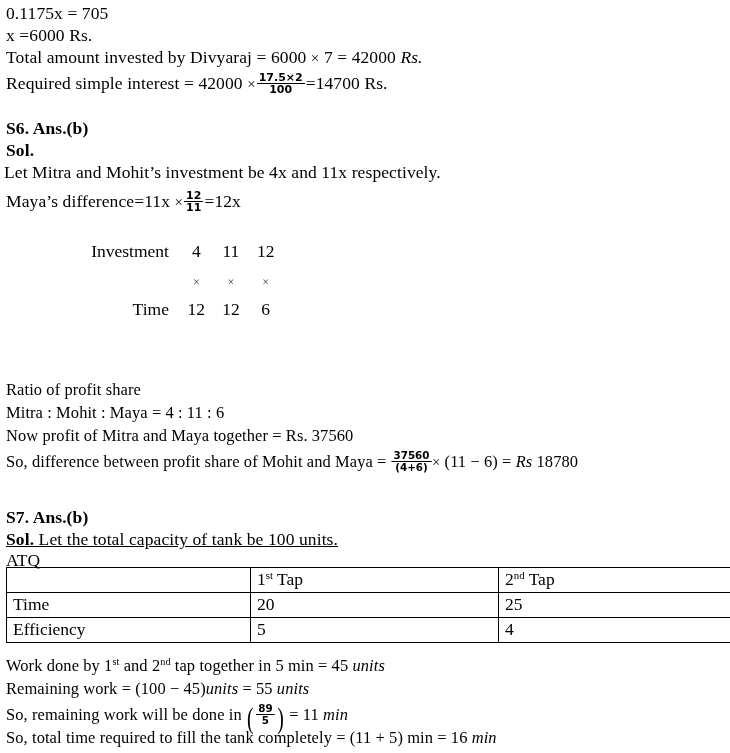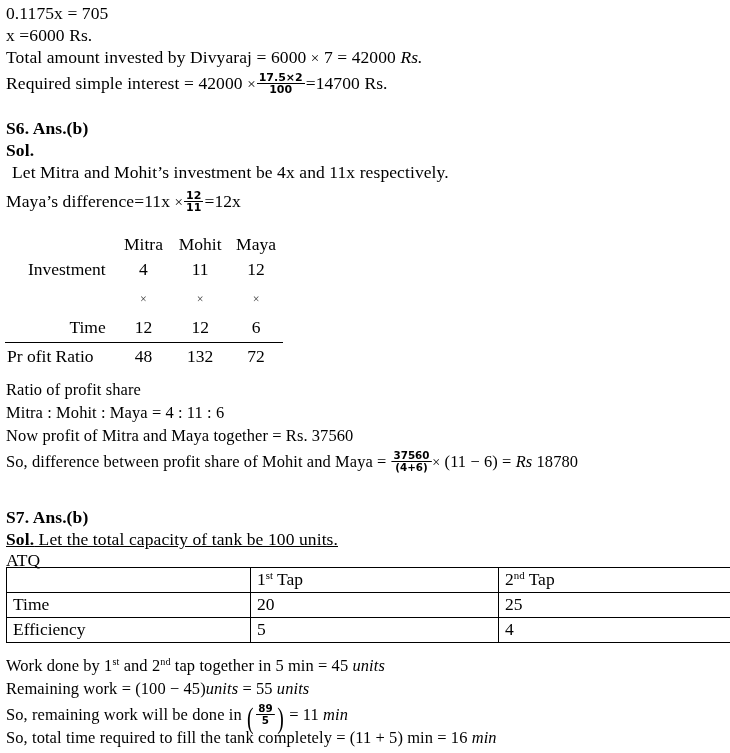--- a/index.html
+++ b/index.html
@@ -133,60 +133,48 @@
   </div>
 
   <div class="ln bold" style="left:6px; top:120px;">
     <span>S6. Ans.(b)</span>
   </div>
 
   <div class="ln bold" style="left:6px; top:142px;">
     <span>Sol.</span>
   </div>
 
-  <div class="ln" style="left:12px; top:164px;">
+  <div class="ln" style="left:4px; top:164px;">
     <span>Let Mitra and Mohit’s investment be 4x and 11x respectively.</span>
   </div>
 
   <div class="ln" style="left:6px; top:190px;">
     <span>Maya’s difference=11x </span><span class="tms">×</span><span class="frac"><span class="num">12</span><span class="den">11</span></span><span>=12x</span>
   </div>
 
 
   <table class="ptable" style="left:5px; top:236px; width:278px;">
     <tbody>
-        <tr>
-      <td class="lbl" style="width:104px;"></td>
-      <td style="width:58px;">Mitra</td>
-      <td style="width:60px;">Mohit</td>
-      <td style="width:56px;">Maya</td>
-    </tr>
     <tr style="height:32px;">
       <td class="lbl">Investment</td>
       <td>4</td>
       <td>11</td>
       <td>12</td>
     </tr>
     <tr style="height:27px;">
       <td class="lbl"></td>
       <td class="mulsm">×</td>
       <td class="mulsm">×</td>
       <td class="mulsm">×</td>
     </tr>
     <tr style="height:30px;">
       <td class="lbl">Time</td>
       <td>12</td>
       <td>12</td>
       <td>6</td>
-    </tr>
-    <tr class="ruled" style="height:26px;">
-      <td class="lbl" style="text-align:left; padding-left:2px; padding-right:0;">Pr ofit Ratio</td>
-      <td>48</td>
-      <td>132</td>
-      <td>72</td>
     </tr>
   </tbody>
     </table>
 
   <div class="ln narrow" style="left:6px; top:381px;">
     <span>Ratio of profit share</span>
   </div>
 
   <div class="ln narrow" style="left:6px; top:404px;">
     <span>Mitra : Mohit : Maya = 4 : 11 : 6</span>

